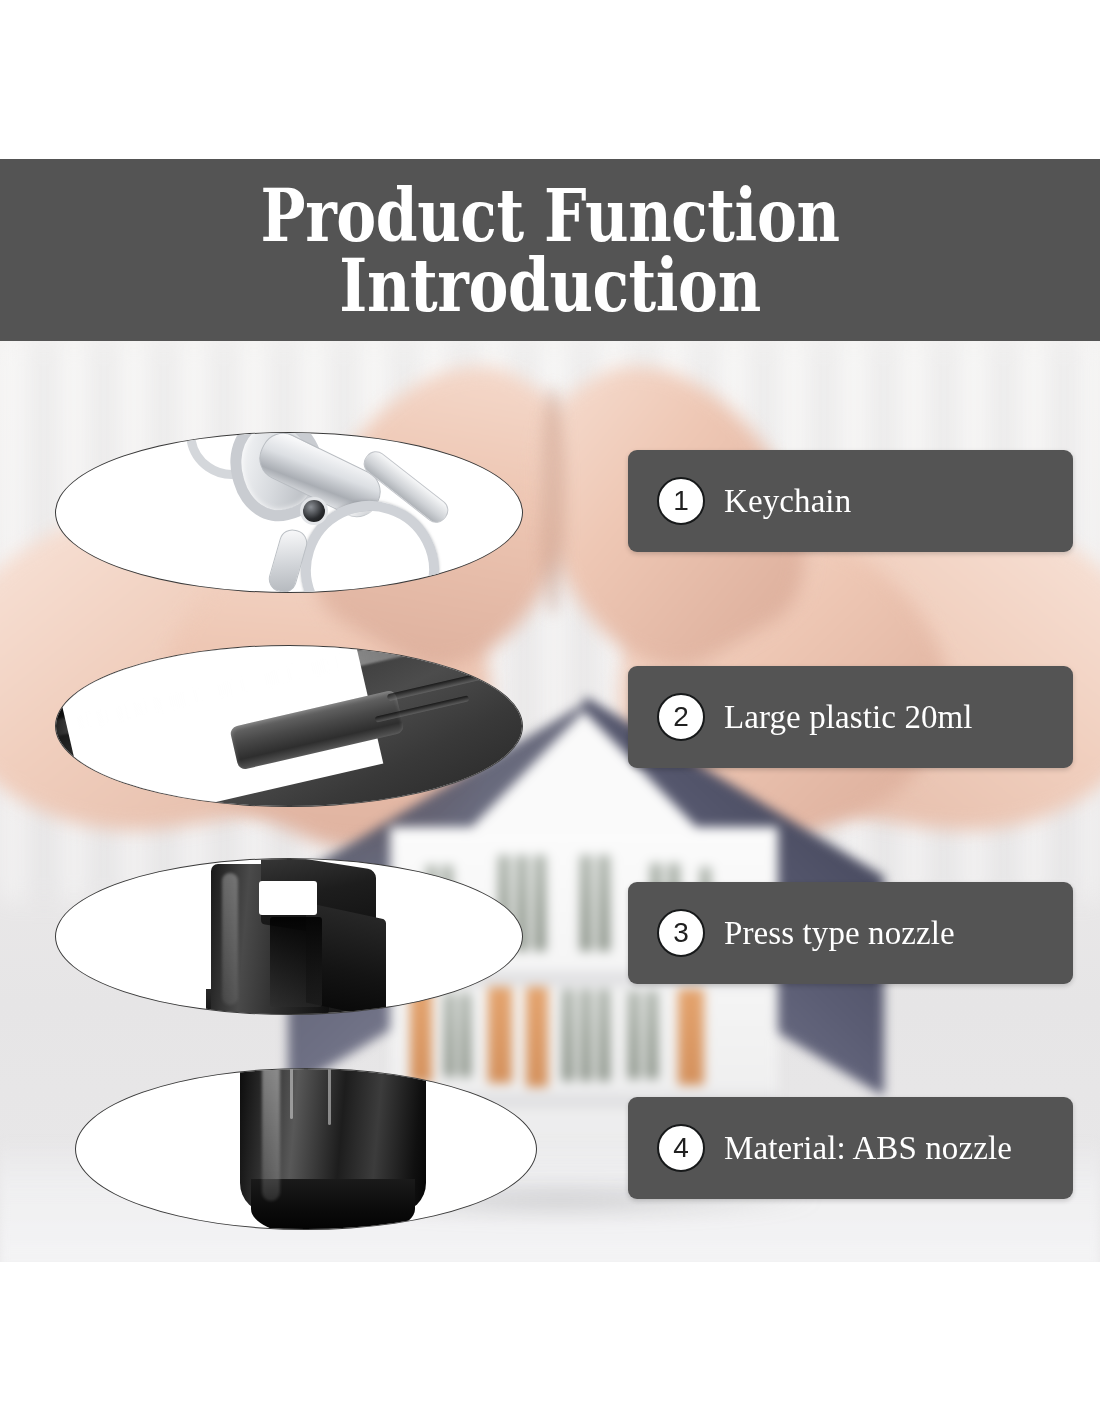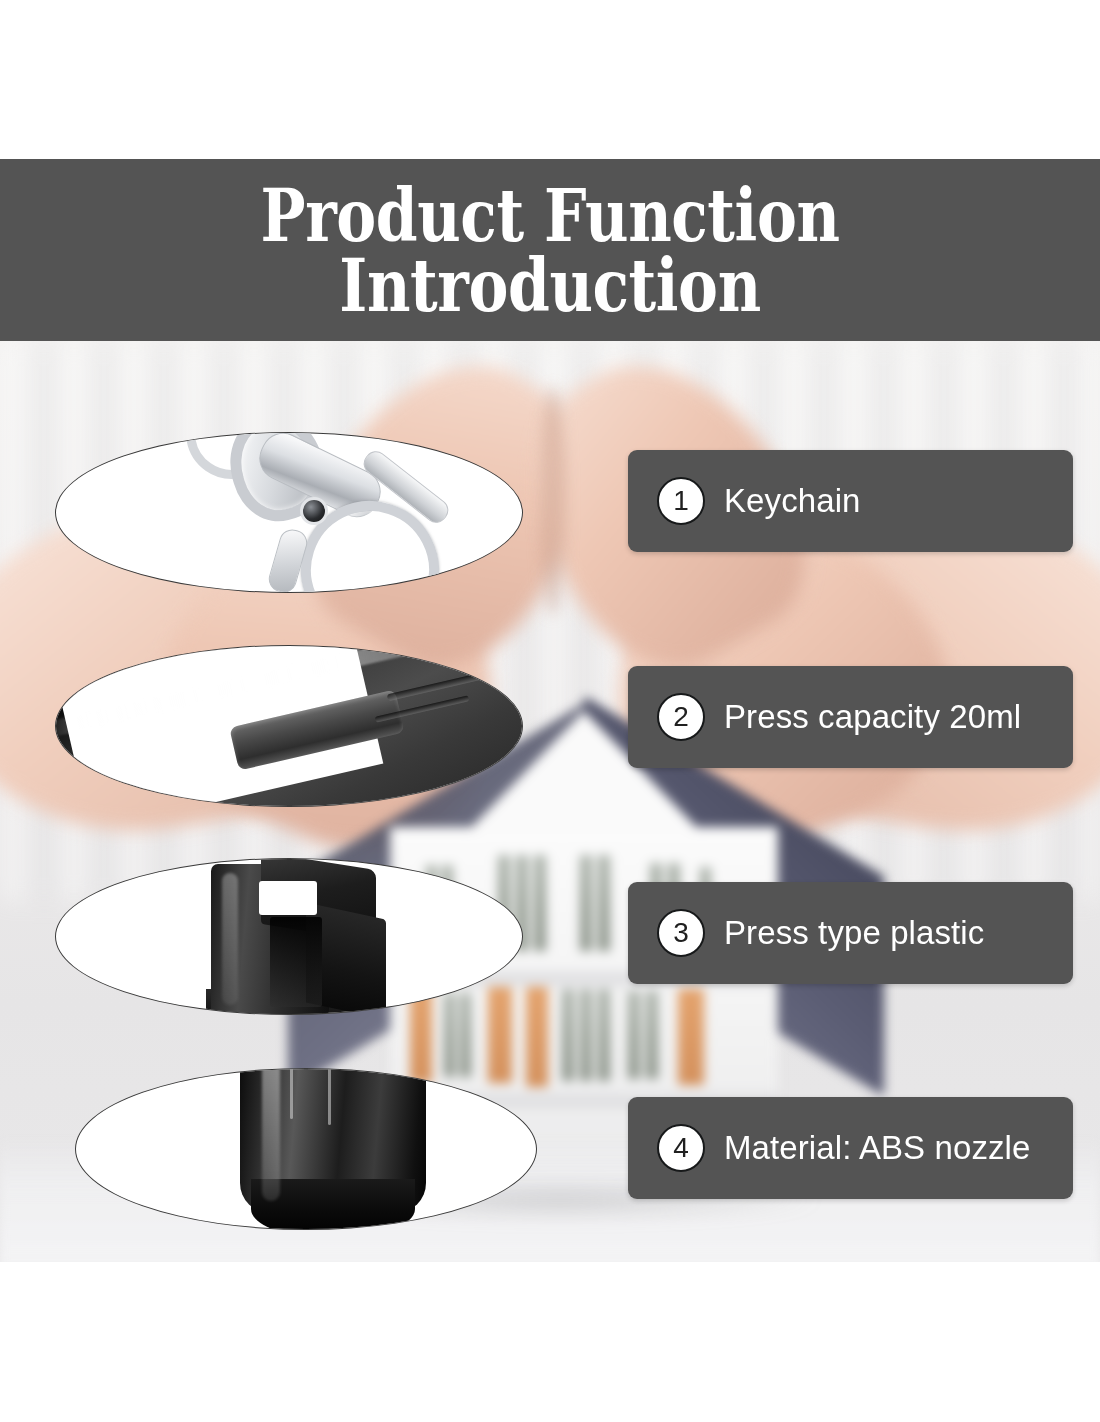--- a/index.html
+++ b/index.html
@@ -447,20 +447,21 @@
     line-height: 1;
     box-sizing: border-box;
   }
   .label-text {
     margin-left: 19px;
     color: #ffffff;
     font-size: 33px;
     font-weight: 400;
     letter-spacing: 0.1px;
     white-space: nowrap;
+    font-family: Liberation Serif, serif;
   }
 
   
   .bottom-margin {
     position: absolute;
     left: 0; top: 1262px;
     width: 1100px; height: 160px;
     background: #ffffff;
   }
 </style>
@@ -571,26 +572,26 @@
     </div>
   </div>
 
   <div class="label-box" style="top:450px;">
     <div class="label-num">1</div>
     <div class="label-text">Keychain</div>
   </div>
 
   <div class="label-box" style="top:666px;">
     <div class="label-num">2</div>
-    <div class="label-text">Press capacity 20ml</div>
+    <div class="label-text">Large plastic 20ml</div>
   </div>
 
   <div class="label-box" style="top:882px;">
     <div class="label-num">3</div>
-    <div class="label-text">Press type plastic</div>
+    <div class="label-text">Press type nozzle</div>
   </div>
 
   <div class="label-box" style="top:1097px;">
     <div class="label-num">4</div>
     <div class="label-text">Material: ABS nozzle</div>
   </div>
 
   <div class="bottom-margin"></div>
 </div>
 

